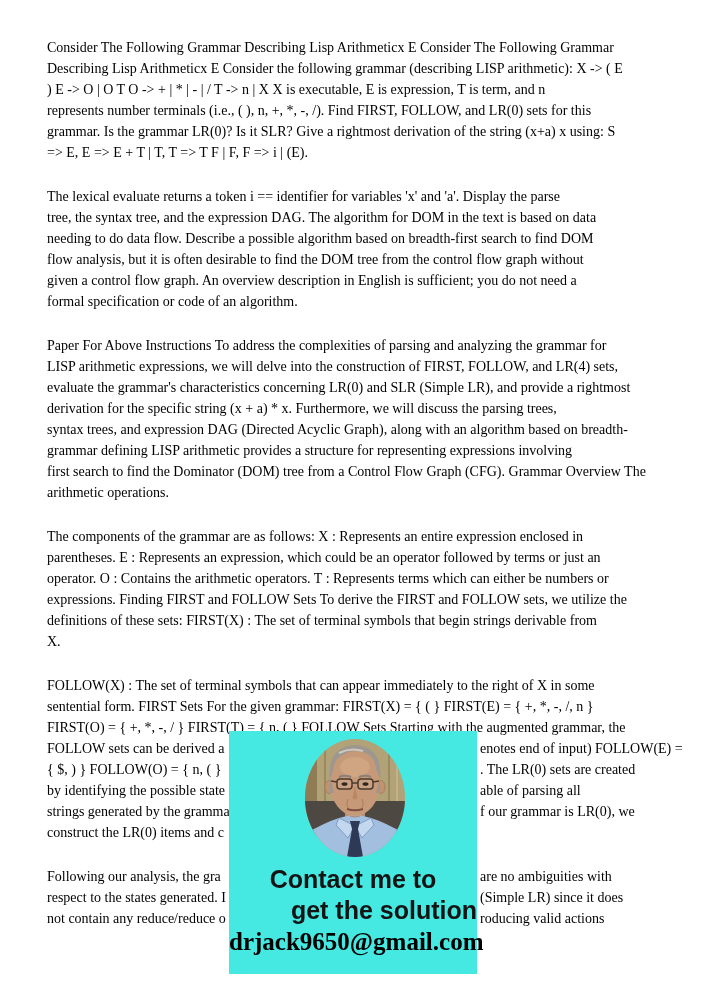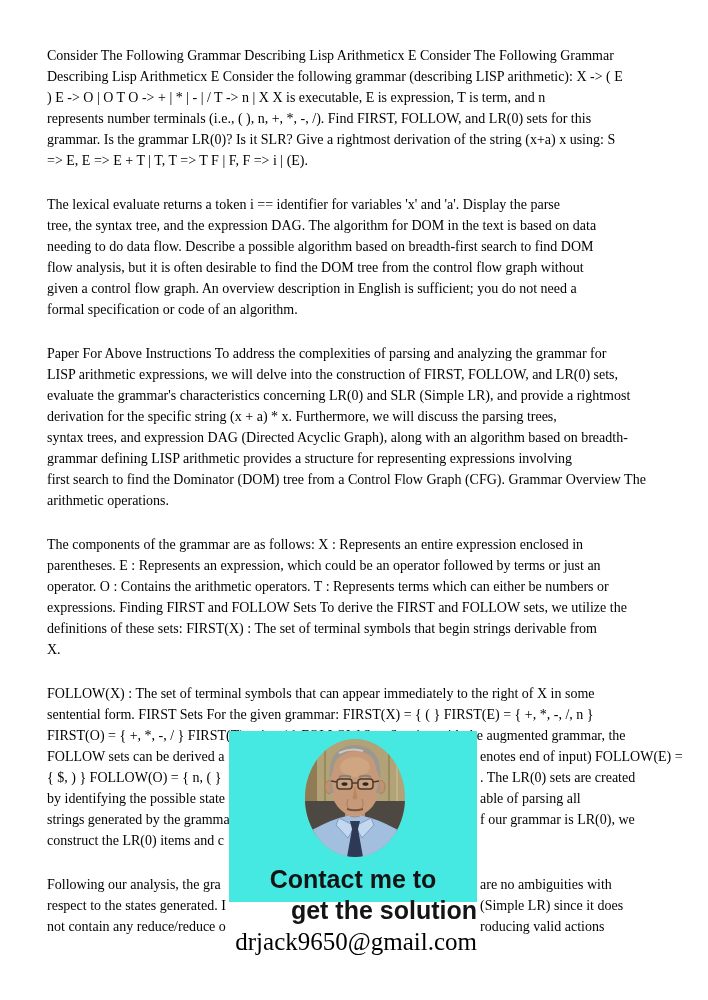--- a/index.html
+++ b/index.html
@@ -15,39 +15,39 @@
     overflow: hidden;
     font-family: "Liberation Serif", serif;
     color: #000000;
   }
   .textblock {
     position: absolute;
     left: 47px;
     top: 33px;
     width: 614px;
   }
-  .para { margin: 12px 0 23px 0; }
+  .para { margin: 4px 0 23px 0; }
   .ln {
     position: relative;
     height: 21px;
     line-height: 21px;
     font-size: 14px;
     white-space: nowrap;
   }
   .ln .rfrag {
     position: absolute;
     left: 433px;
     top: 0;
   }
   .overlay {
     position: absolute;
     left: 229px;
     top: 731px;
     width: 248px;
-    height: 171px;
+    height: 243px;
     background: #46e8e2;
   }
   .photo {
     position: absolute;
     left: 76px;
     top: 8px;
     width: 100px;
     height: 118px;
     border-radius: 50%;
     overflow: hidden;
@@ -66,21 +66,21 @@
   }
   .cap1 { top: 133px; }
   .cap2 { top: 164px; text-align: right; }
   .email {
     position: absolute;
     left: 0;
     top: 196px;
     width: 100%;
     text-align: right;
     font-family: "Liberation Serif", serif;
-    font-weight: normal;
+    font-weight: bold;
     font-size: 25px;
     line-height: 30px;
     color: #000000;
   }
 </style>
 </head>
 <body>
 
 <div class="page">
   <div class="textblock">
@@ -98,21 +98,21 @@
       <div class="ln">The lexical evaluate returns a token i == identifier for variables 'x' and 'a'. Display the parse</div>
       <div class="ln">tree, the syntax tree, and the expression DAG. The algorithm for DOM in the text is based on data</div>
       <div class="ln">needing to do data flow. Describe a possible algorithm based on breadth-first search to find DOM</div>
       <div class="ln">flow analysis, but it is often desirable to find the DOM tree from the control flow graph without</div>
       <div class="ln">given a control flow graph. An overview description in English is sufficient; you do not need a</div>
       <div class="ln">formal specification or code of an algorithm.</div>
     </div>
 
     <div class="para">
       <div class="ln">Paper For Above Instructions To address the complexities of parsing and analyzing the grammar for</div>
-      <div class="ln">LISP arithmetic expressions, we will delve into the construction of FIRST, FOLLOW, and LR(0) sets,</div>
+      <div class="ln">LISP arithmetic expressions, we will delve into the construction of FIRST, FOLLOW, and LR(4) sets,</div>
       <div class="ln">evaluate the grammar's characteristics concerning LR(0) and SLR (Simple LR), and provide a rightmost</div>
       <div class="ln">derivation for the specific string (x + a) * x. Furthermore, we will discuss the parsing trees,</div>
       <div class="ln">syntax trees, and expression DAG (Directed Acyclic Graph), along with an algorithm based on breadth-</div>
       <div class="ln">grammar defining LISP arithmetic provides a structure for representing expressions involving</div>
       <div class="ln">first search to find the Dominator (DOM) tree from a Control Flow Graph (CFG). Grammar Overview The</div>
       <div class="ln">arithmetic operations.</div>
     </div>
 
     <div class="para">
       <div class="ln">The components of the grammar are as follows: X : Represents an entire expression enclosed in</div>

